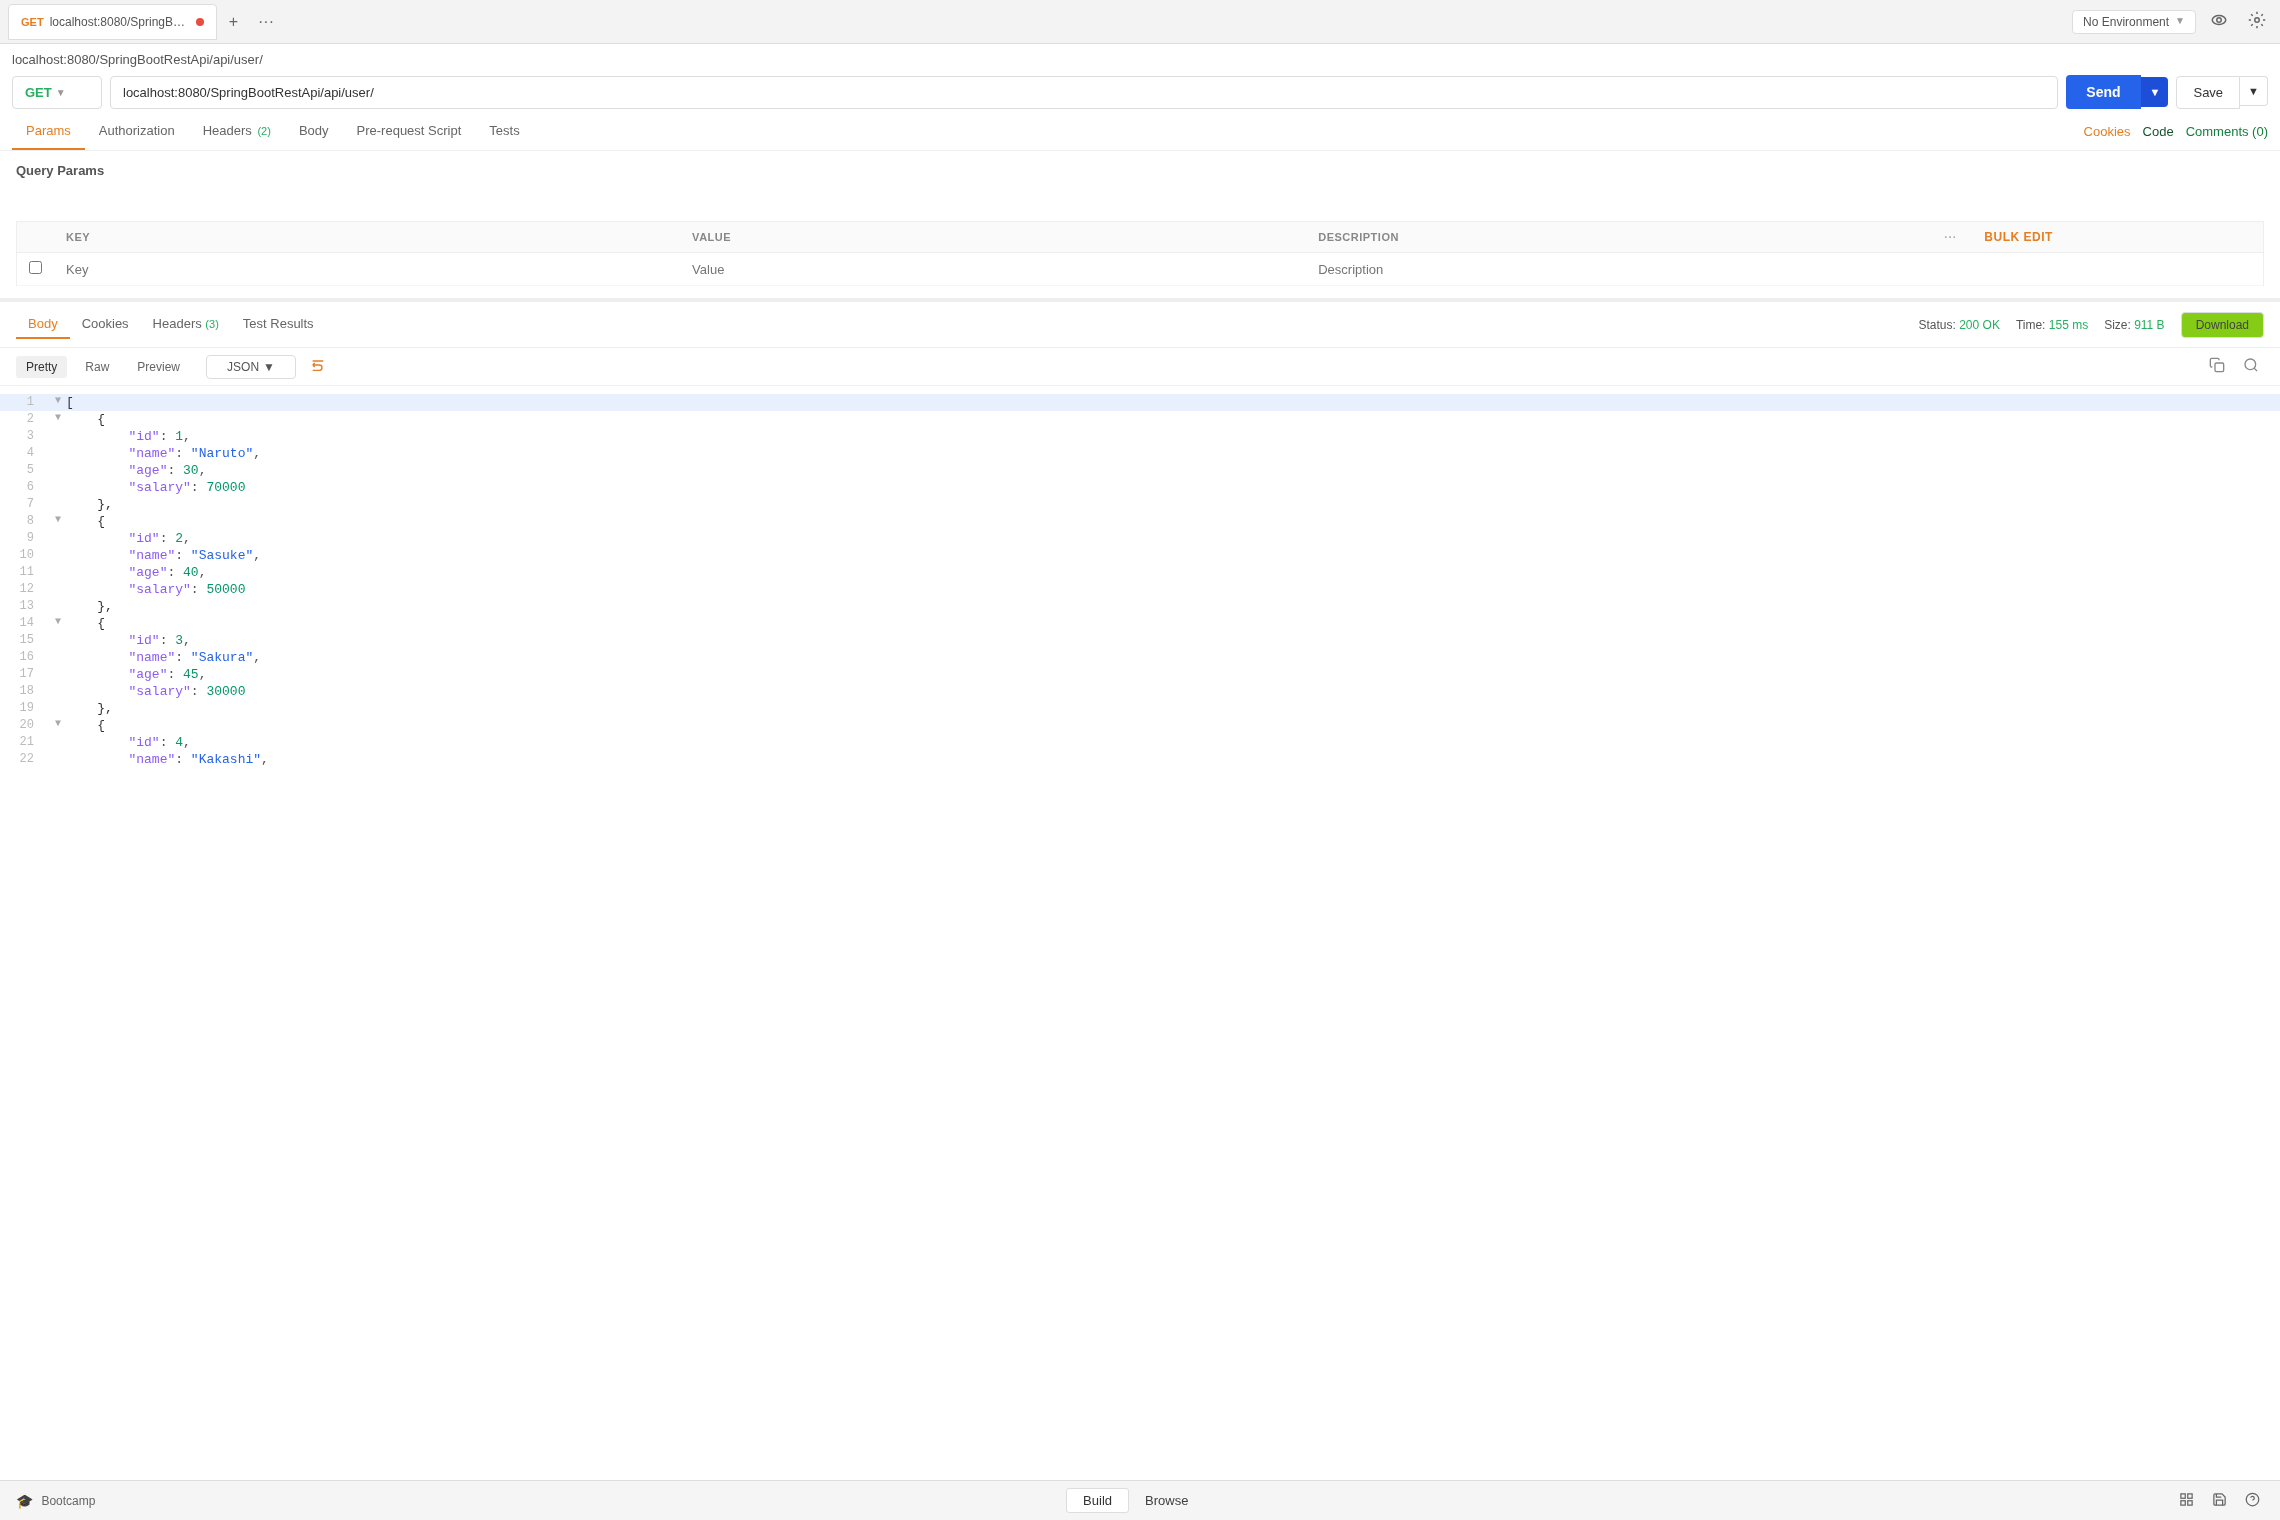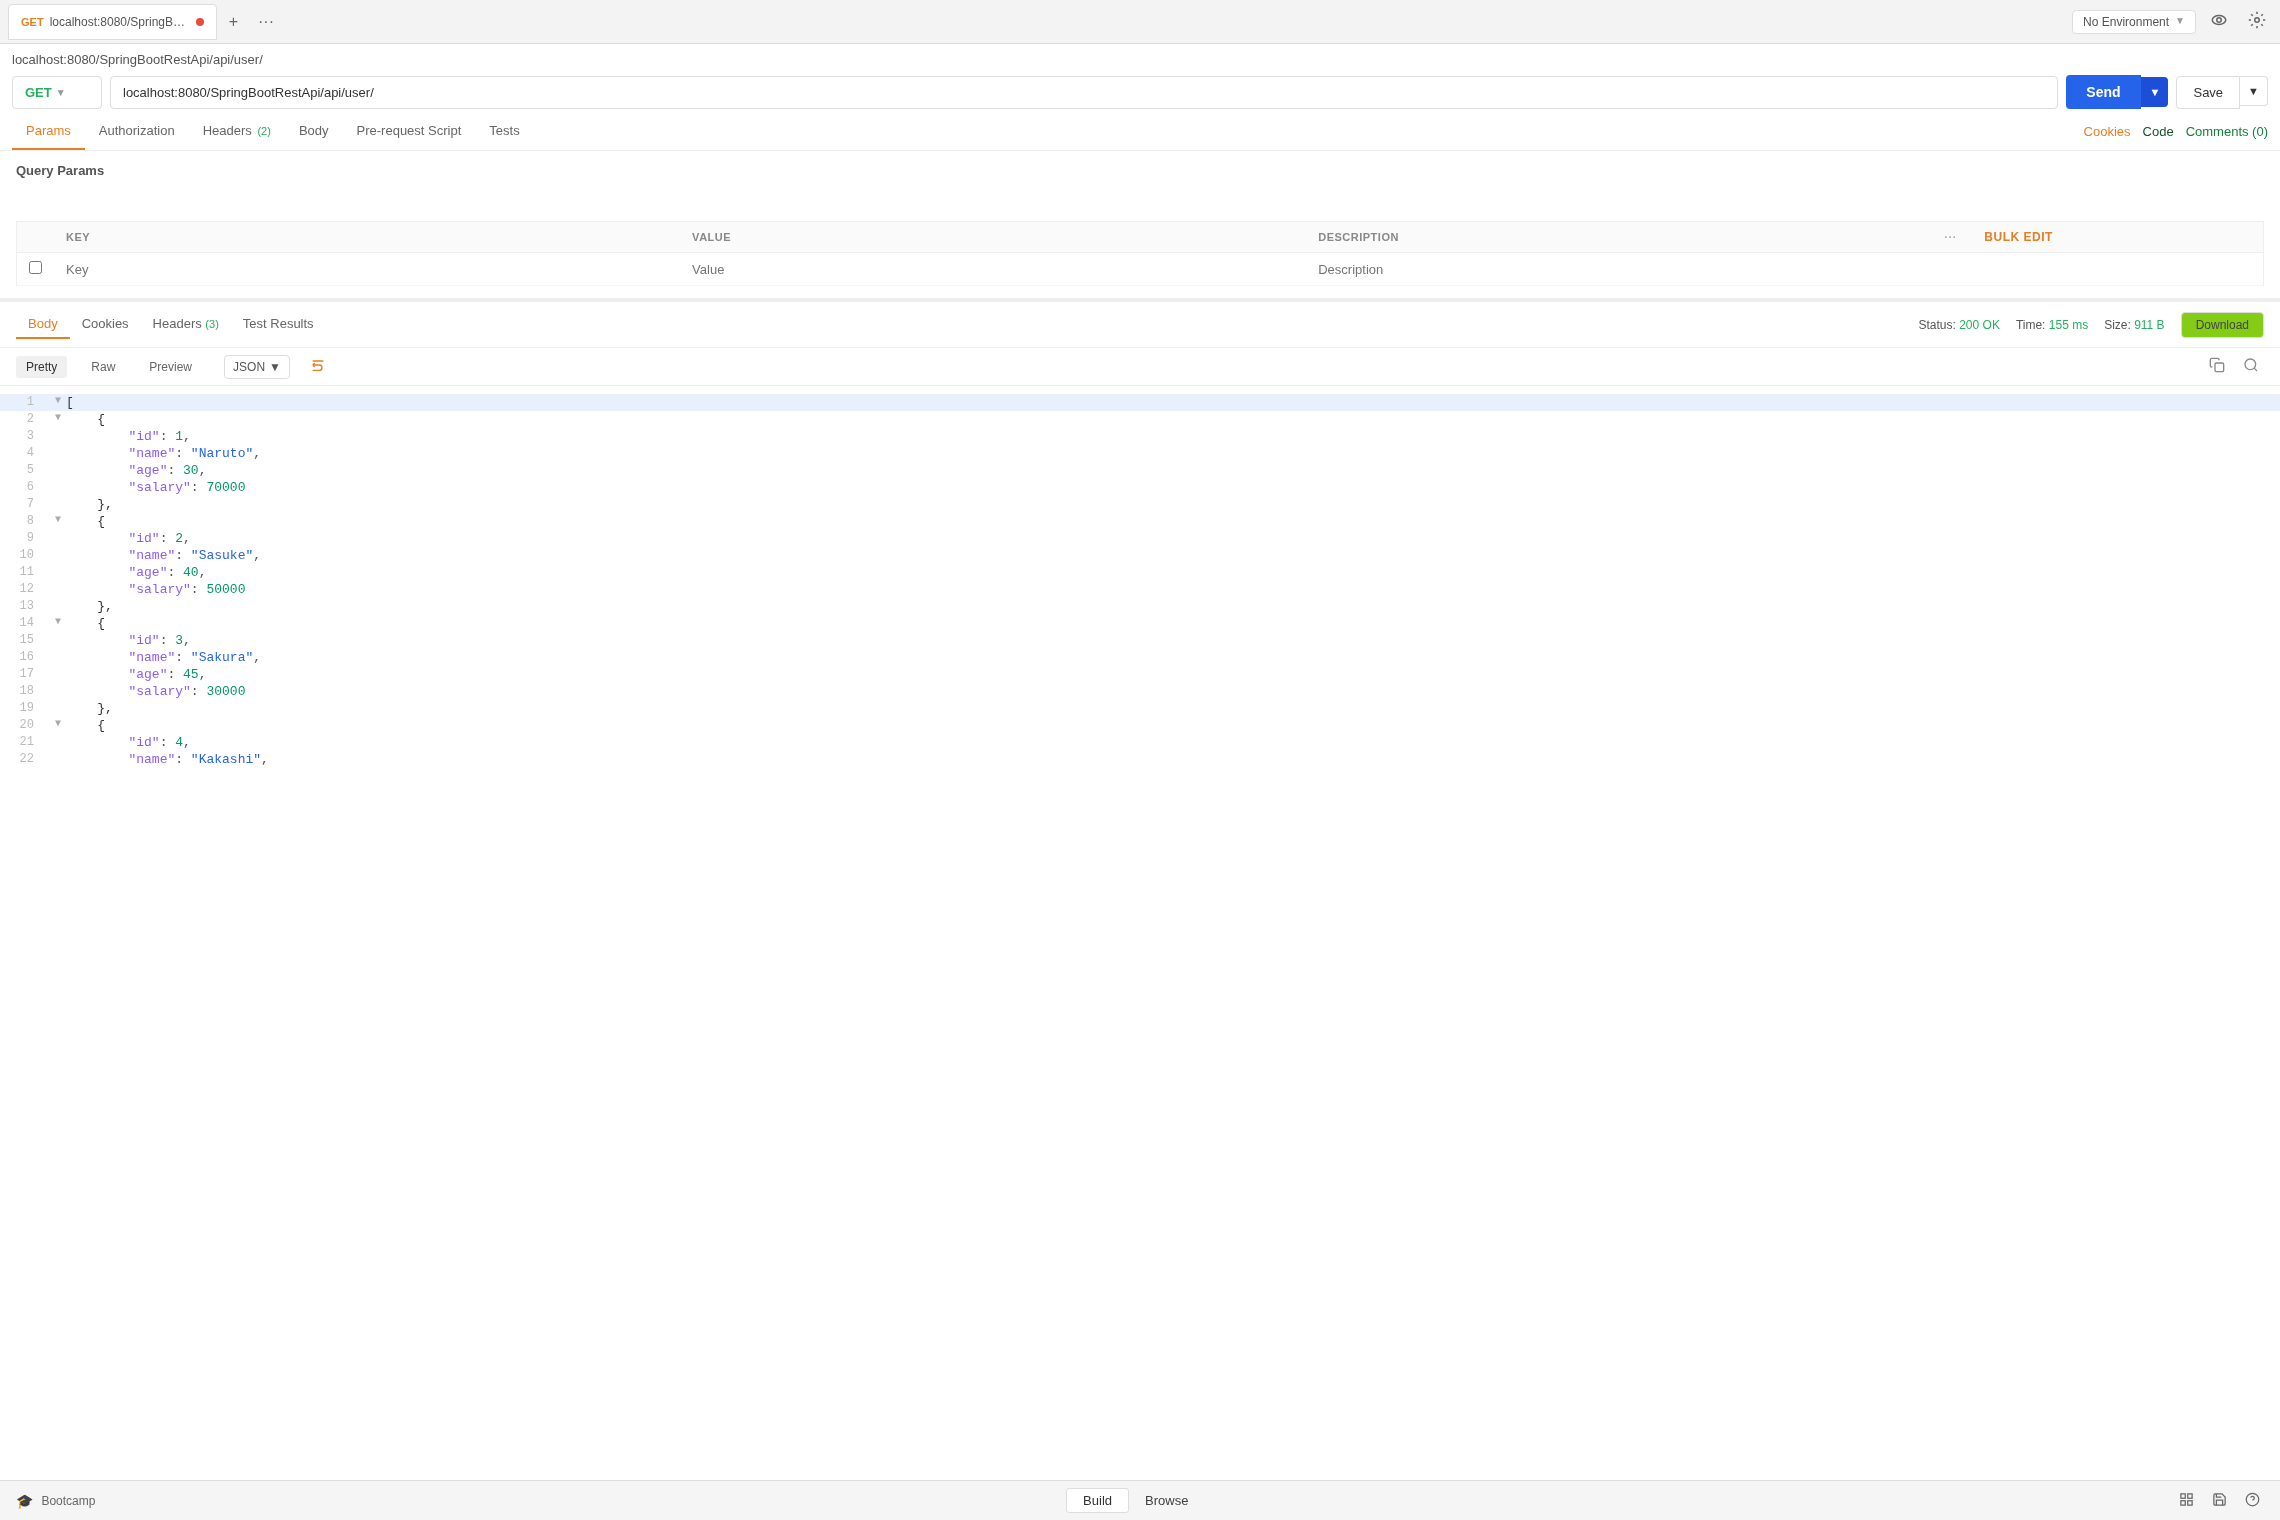--- a/index.html
+++ b/index.html
@@ -63,24 +63,24 @@
     .resp-tab { padding: 6px 12px; font-size: 13px; color: #666; cursor: pointer; border-bottom: 2px solid transparent; }
     .resp-tab.active { color: #e67e22; border-bottom: 2px solid #e67e22; }
     .resp-tab .badge { color: #27ae60; font-size: 11px; }
     .response-meta { display: flex; align-items: center; gap: 16px; font-size: 12px; }
     .meta-item { color: #555; }
     .meta-item .meta-value { color: #27ae60; font-weight: 500; text-align: right; }
     .download-btn { background: #84cc16; border: 1px solid #ddd; border-radius: 4px; padding: 5px 14px; font-size: 12px; cursor: pointer; color: #444; }
 
     
     .body-format-bar { display: flex; align-items: center; justify-content: space-between; padding: 6px 16px; border-bottom: 1px solid #eee; background: #fff; }
-    .format-tabs { display: flex; align-items: center; gap: 14px; }
+    .format-tabs { display: flex; align-items: center; gap: 8px; }
     .format-tab { padding: 4px 10px; font-size: 12px; color: #666; cursor: pointer; border-radius: 3px; }
     .format-tab.active { background: #f0f0f0; color: #333; font-weight: 500; }
-    .format-select { display: flex; align-items: center; gap: 4px; border: 1px solid #ddd; border-radius: 4px; padding: 4px 8px; font-size: 12px; cursor: pointer; color: #555; margin-left: 8px; }
+    .format-select { display: flex; align-items: center; gap: 4px; border: 1px solid #ddd; border-radius: 4px; padding: 4px 20px; font-size: 12px; cursor: pointer; color: #555; margin-left: 8px; }
     .format-icon-btn { background: none; border: none; cursor: pointer; font-size: 16px; color: #e67e22; padding: 2px 6px; }
     .body-actions { display: flex; align-items: center; gap: 8px; }
     .body-action-btn { background: none; border: none; cursor: pointer; color: #888; font-size: 15px; padding: 3px 5px; }
 
     
     .code-area { flex: 1; overflow-y: auto; background: #fff; padding: 8px 0; font-family: 'Courier New', Courier, monospace; font-size: 13px; }
     .code-line { display: flex; align-items: flex-start; padding: 1px 0; }
     .line-num { width: 50px; text-align: right; padding-right: 16px; color: #bbb; font-size: 12px; user-select: none; flex-shrink: 0; }
     .line-toggle { width: 16px; text-align: center; color: #aaa; font-size: 10px; cursor: pointer; flex-shrink: 0; }
     .line-content { flex: 1; white-space: pre; }

